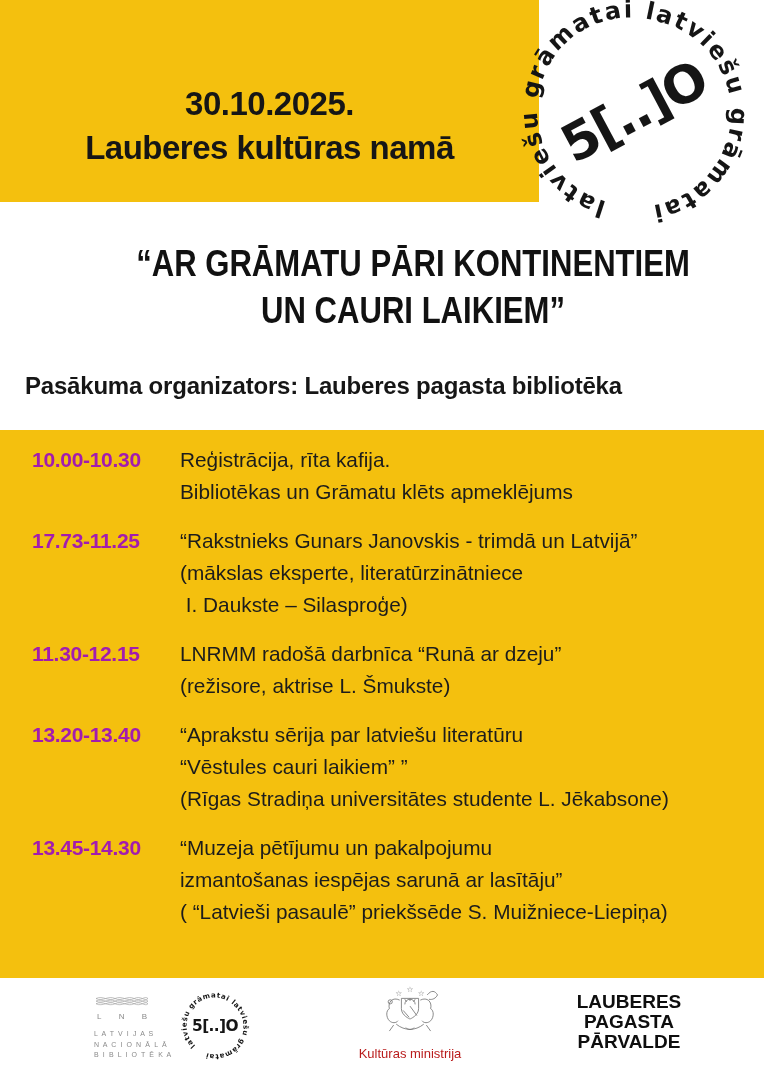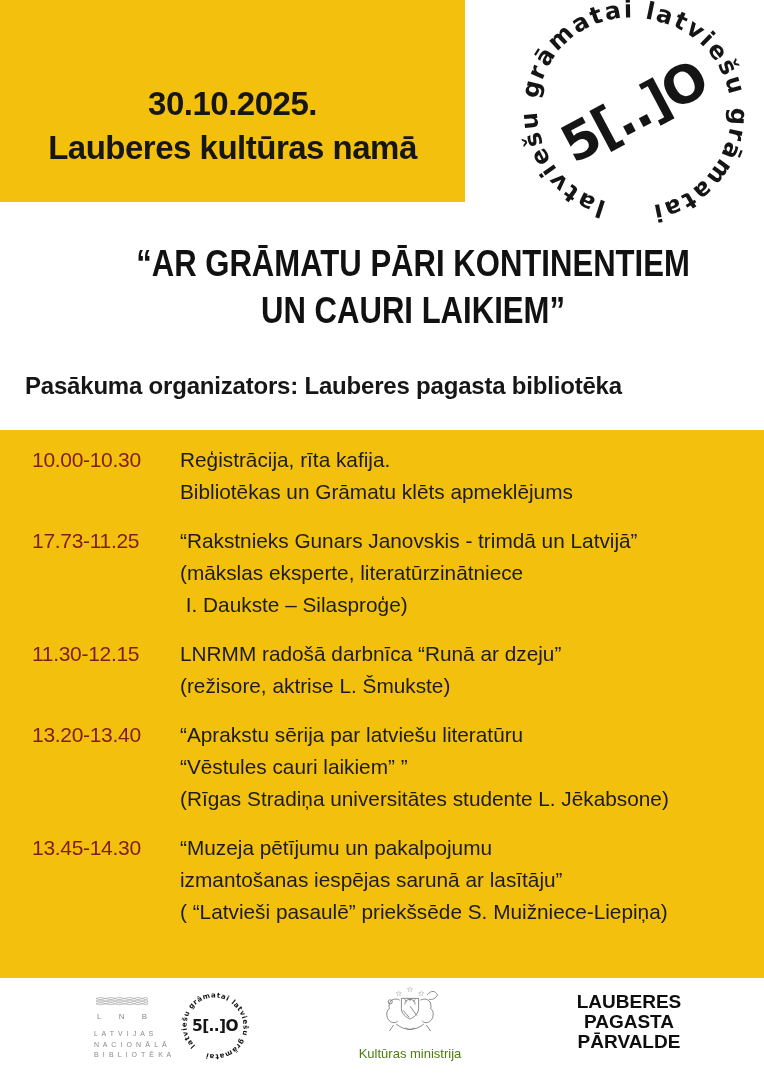--- a/index.html
+++ b/index.html
@@ -3,21 +3,21 @@
 <meta charset="utf-8">
 <style>
   html,body{margin:0;padding:0;background:#ffffff;}
   .poster{
     position:relative;width:764px;height:1080px;overflow:hidden;
     background:#ffffff;color:#161616;
     font-family:"Liberation Sans","DejaVu Sans",sans-serif;
   }
   
   .header-block{
-    position:absolute;left:0;top:0;width:465px;height:202px;
+    position:absolute;left:0;top:0;width:539px;height:202px;
     background:#F4C00E;box-sizing:border-box;
     display:flex;flex-direction:column;justify-content:flex-end;
     padding-bottom:32px;text-align:center;
   }
   .header-date,.header-venue{
     font-size:33px;font-weight:bold;line-height:44px;letter-spacing:-0.5px;white-space:pre;
   }
   
   .big-logo{
     position:absolute;left:509px;top:-13px;width:250px;height:250px;
@@ -43,41 +43,41 @@
     font-size:24px;font-weight:bold;white-space:pre;letter-spacing:-0.2px;
   }
   
   .schedule{
     position:absolute;left:0;top:430px;width:764px;height:548px;
     background:#F4C00E;box-sizing:border-box;
     padding:14px 0 0 32px;
   }
   .sched-row{display:flex;align-items:flex-start;margin-bottom:17px;}
   .sched-time{
-    flex:0 0 148px;font-weight:normal;font-size:21px;line-height:32px;
-    letter-spacing:-0.3px;white-space:pre;color:#7f1d1d;
+    flex:0 0 148px;font-weight:bold;font-size:21px;line-height:32px;
+    letter-spacing:-0.3px;white-space:pre;color:#a21caf;
   }
   .sched-desc{flex:1 1 auto;min-width:0;}
   .desc-line{
     font-size:21px;line-height:32px;white-space:pre;color:#1c1c1c;
     transform:scaleX(0.99);transform-origin:left top;
   }
   
   .footer{position:absolute;left:0;top:978px;width:764px;height:102px;}
   .lnb{position:absolute;left:94px;top:16px;width:56px;color:#8a8a8a;}
   .lnb-waves{display:block;width:52px;height:16px;margin:0 auto 2px auto;}
   .lnb-waves path{fill:none;stroke:#9a9a9a;stroke-width:0.7;}
   .lnb-acronym{display:flex;justify-content:space-between;padding:0 3px;font-size:8px;margin-bottom:8px;}
   .lnb-lines div{font-size:7px;letter-spacing:1.1px;line-height:10.5px;white-space:pre;}
   .small-logo{position:absolute;left:178px;top:11px;width:74px;height:74px;}
   .km{position:absolute;left:358px;top:5px;width:104px;text-align:center;}
   .km-arms{display:block;width:86px;height:60px;margin:0 auto;}
   .km-arms path,.km-arms circle{fill:none;stroke:#787878;stroke-width:1;}
   .km-arms text{fill:#787878;font-size:9px;text-anchor:middle;font-family:"DejaVu Sans",sans-serif;}
-  .km-caption{font-size:13px;color:#4d7c0f;margin-top:3px;}
+  .km-caption{font-size:13px;color:#b91c1c;margin-top:3px;}
   .parvalde{
     position:absolute;left:553px;top:14px;width:152px;text-align:center;
     font-weight:bold;font-size:19px;line-height:20px;color:#0e0e0e;
   }
 </style>
 </head>
 <body>
 
 <div class="poster">
 

